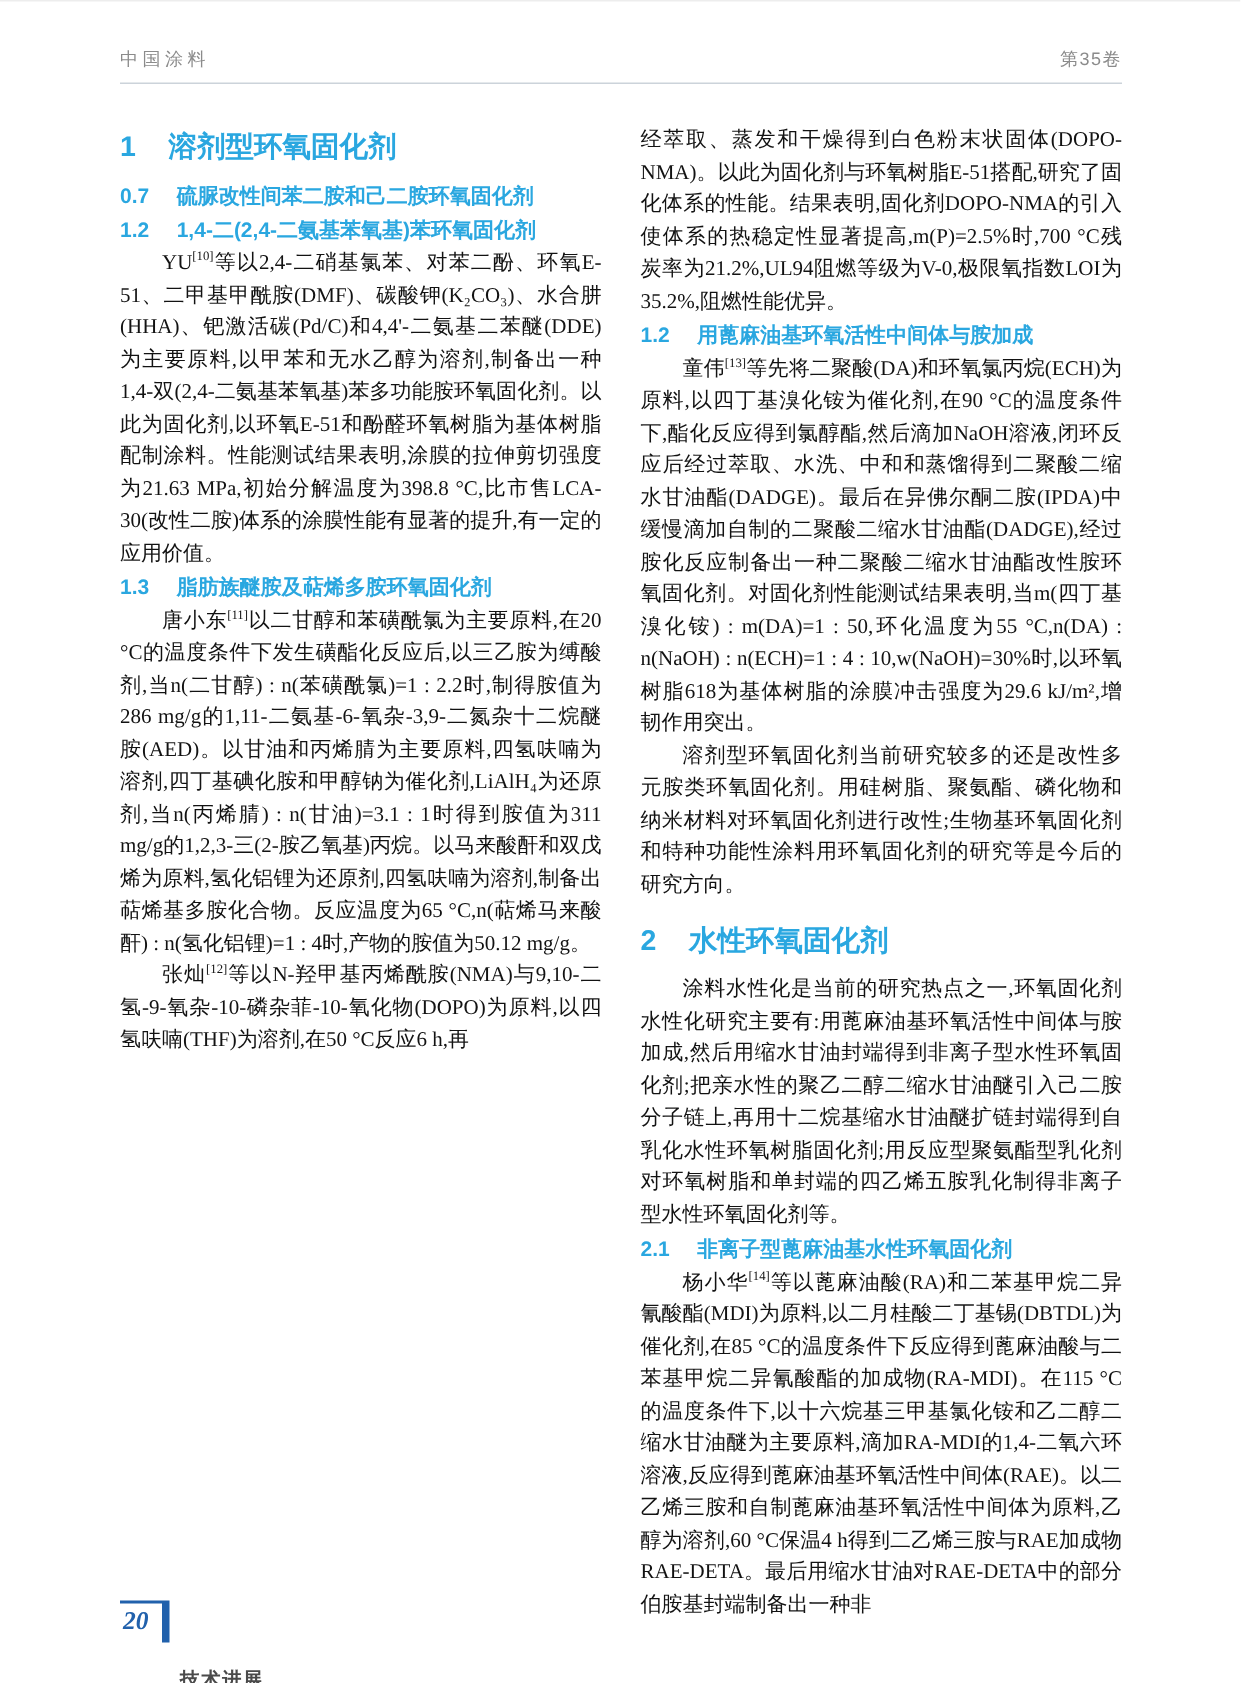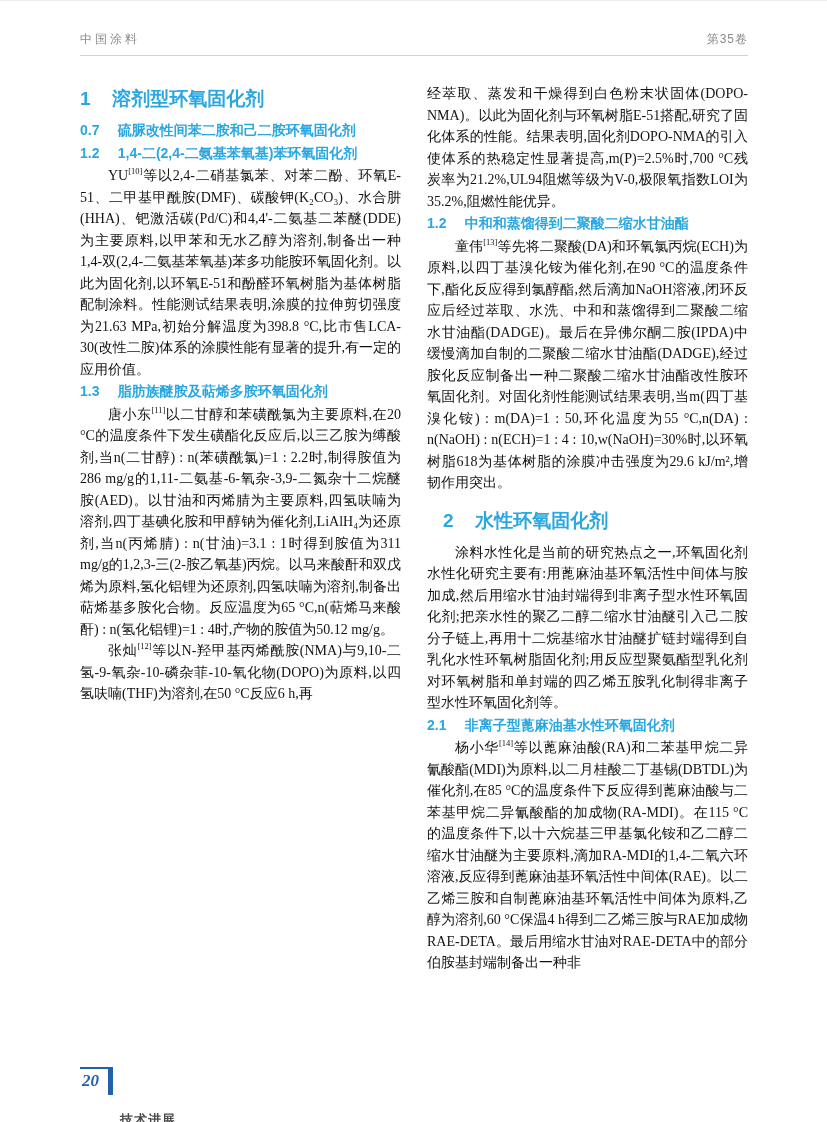--- a/index.html
+++ b/index.html
@@ -22,21 +22,21 @@
   
   .columns { position:absolute; left:80px; top:82px; width:668px; display:flex; gap:22px;justify-content:space-between; }
   .col { width:321px; }
   
   .h-main {
     color:#2aa7e0; font-family:"Liberation Sans","DejaVu Sans",sans-serif;
     font-weight:bold; font-size:19px; line-height:25px;
     margin:3px 0 9px 0; padding-left:1.7em; text-indent:-1.7em;
   }
   .h-main .num { display:inline-block; width:1.7em; text-indent:0; }
-  .h-main.spaced { margin-top:14px;margin-left:16px; }
+  .h-main.spaced { margin-top:14px; }
   .h-sub {
     color:#2aa7e0; font-family:"Liberation Sans","DejaVu Sans",sans-serif;
     font-weight:bold; font-size:14px; line-height:21.5px; text-align:justify;
     margin:1px 0; padding-left:2.7em; text-indent:-2.7em;
   }
   .h-sub .num { display:inline-block; width:2.7em; text-indent:0; }
   
   .para {
     font-size:14px; line-height:21.5px; color:#121212;
     text-align:justify; margin:0; text-indent:2em;
@@ -72,22 +72,23 @@
       <h3 class="h-sub"><span class="num">0.7</span><span>硫脲改性间苯二胺和己二胺环氧固化剂</span></h3>
       <h3 class="h-sub"><span class="num">1.2</span><span>1,4-二(2,4-二氨基苯氧基)苯环氧固化剂</span></h3>
       <p class="para">YU<sup class="ref">[10]</sup>等以2,4-二硝基氯苯、对苯二酚、环氧E-51、二甲基甲酰胺(DMF)、碳酸钾(K₂CO₃)、水合肼(HHA)、钯激活碳(Pd/C)和4,4'-二氨基二苯醚(DDE)为主要原料,以甲苯和无水乙醇为溶剂,制备出一种1,4-双(2,4-二氨基苯氧基)苯多功能胺环氧固化剂。以此为固化剂,以环氧E-51和酚醛环氧树脂为基体树脂配制涂料。性能测试结果表明,涂膜的拉伸剪切强度为21.63 MPa,初始分解温度为398.8 °C,比市售LCA-30(改性二胺)体系的涂膜性能有显著的提升,有一定的应用价值。</p>
       <h3 class="h-sub"><span class="num">1.3</span><span>脂肪族醚胺及萜烯多胺环氧固化剂</span></h3>
       <p class="para">唐小东<sup class="ref">[11]</sup>以二甘醇和苯磺酰氯为主要原料,在20 °C的温度条件下发生磺酯化反应后,以三乙胺为缚酸剂,当n(二甘醇) : n(苯磺酰氯)=1 : 2.2时,制得胺值为286 mg/g的1,11-二氨基-6-氧杂-3,9-二氮杂十二烷醚胺(AED)。以甘油和丙烯腈为主要原料,四氢呋喃为溶剂,四丁基碘化胺和甲醇钠为催化剂,LiAlH₄为还原剂,当n(丙烯腈) : n(甘油)=3.1 : 1时得到胺值为311 mg/g的1,2,3-三(2-胺乙氧基)丙烷。以马来酸酐和双戊烯为原料,氢化铝锂为还原剂,四氢呋喃为溶剂,制备出萜烯基多胺化合物。反应温度为65 °C,n(萜烯马来酸酐) : n(氢化铝锂)=1 : 4时,产物的胺值为50.12 mg/g。</p>
       <p class="para">张灿<sup class="ref">[12]</sup>等以N-羟甲基丙烯酰胺(NMA)与9,10-二氢-9-氧杂-10-磷杂菲-10-氧化物(DOPO)为原料,以四氢呋喃(THF)为溶剂,在50 °C反应6 h,再</p>
     </div>
 
     <div class="col">
       <p class="para noindent">经萃取、蒸发和干燥得到白色粉末状固体(DOPO-NMA)。以此为固化剂与环氧树脂E-51搭配,研究了固化体系的性能。结果表明,固化剂DOPO-NMA的引入使体系的热稳定性显著提高,m(P)=2.5%时,700 °C残炭率为21.2%,UL94阻燃等级为V-0,极限氧指数LOI为35.2%,阻燃性能优异。</p>
-      <h3 class="h-sub"><span class="num">1.2</span><span>中和和蒸馏得到二聚酸二缩水甘油酯</span></h3>
+      <h3 class="h-sub"><span class="num">1.2</span><span>用蓖麻油基环氧活性中间体与胺加成</span></h3>
       <p class="para">童伟<sup class="ref">[13]</sup>等先将二聚酸(DA)和环氧氯丙烷(ECH)为原料,以四丁基溴化铵为催化剂,在90 °C的温度条件下,酯化反应得到氯醇酯,然后滴加NaOH溶液,闭环反应后经过萃取、水洗、中和和蒸馏得到二聚酸二缩水甘油酯(DADGE)。最后在异佛尔酮二胺(IPDA)中缓慢滴加自制的二聚酸二缩水甘油酯(DADGE),经过胺化反应制备出一种二聚酸二缩水甘油酯改性胺环氧固化剂。对固化剂性能测试结果表明,当m(四丁基溴化铵) : m(DA)=1 : 50,环化温度为55 °C,n(DA) : n(NaOH) : n(ECH)=1 : 4 : 10,w(NaOH)=30%时,以环氧树脂618为基体树脂的涂膜冲击强度为29.6 kJ/m²,增韧作用突出。</p>
+      <p class="para">溶剂型环氧固化剂当前研究较多的还是改性多元胺类环氧固化剂。用硅树脂、聚氨酯、磷化物和纳米材料对环氧固化剂进行改性;生物基环氧固化剂和特种功能性涂料用环氧固化剂的研究等是今后的研究方向。</p>
       <h2 class="h-main spaced"><span class="num">2</span><span>水性环氧固化剂</span></h2>
       <p class="para">涂料水性化是当前的研究热点之一,环氧固化剂水性化研究主要有:用蓖麻油基环氧活性中间体与胺加成,然后用缩水甘油封端得到非离子型水性环氧固化剂;把亲水性的聚乙二醇二缩水甘油醚引入己二胺分子链上,再用十二烷基缩水甘油醚扩链封端得到自乳化水性环氧树脂固化剂;用反应型聚氨酯型乳化剂对环氧树脂和单封端的四乙烯五胺乳化制得非离子型水性环氧固化剂等。</p>
       <h3 class="h-sub"><span class="num">2.1</span><span>非离子型蓖麻油基水性环氧固化剂</span></h3>
       <p class="para">杨小华<sup class="ref">[14]</sup>等以蓖麻油酸(RA)和二苯基甲烷二异氰酸酯(MDI)为原料,以二月桂酸二丁基锡(DBTDL)为催化剂,在85 °C的温度条件下反应得到蓖麻油酸与二苯基甲烷二异氰酸酯的加成物(RA-MDI)。在115 °C的温度条件下,以十六烷基三甲基氯化铵和乙二醇二缩水甘油醚为主要原料,滴加RA-MDI的1,4-二氧六环溶液,反应得到蓖麻油基环氧活性中间体(RAE)。以二乙烯三胺和自制蓖麻油基环氧活性中间体为原料,乙醇为溶剂,60 °C保温4 h得到二乙烯三胺与RAE加成物RAE-DETA。最后用缩水甘油对RAE-DETA中的部分伯胺基封端制备出一种非</p>
     </div>
 
   </div>
 
   <div class="footer">
     <div class="pg-box">

